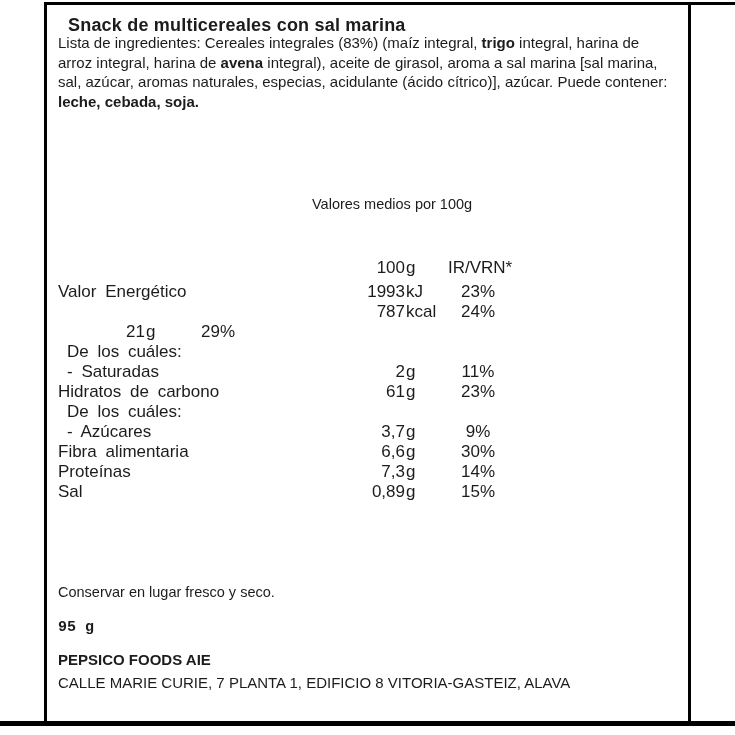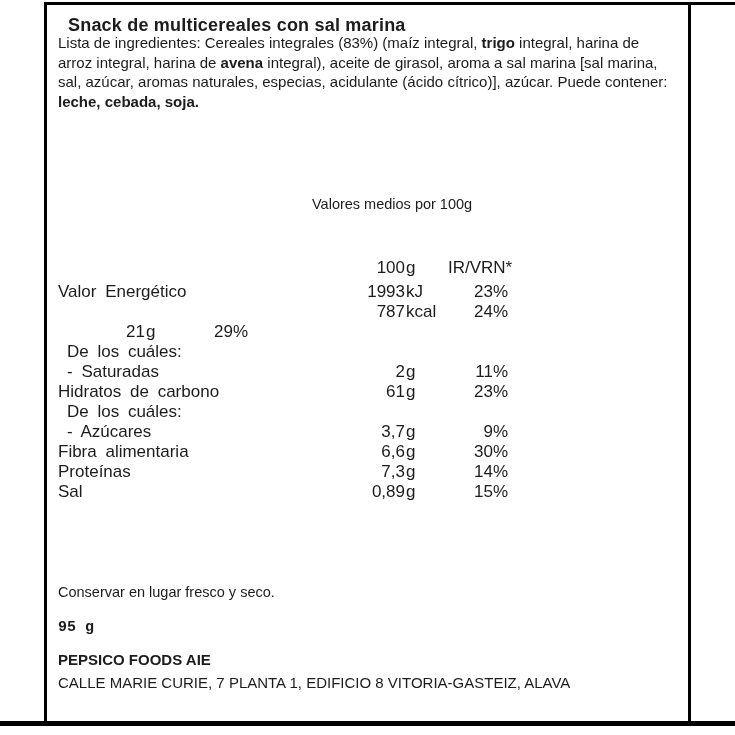--- a/index.html
+++ b/index.html
@@ -40,21 +40,21 @@
     left: 58px; top: 234px; width: 632px;
     font-size: 17px;
     margin-top: 24px;
   }
   .trow { display: flex; line-height: 20px; height: 20px; }
   .trow.thead { margin-bottom: 4px; }
   .tlabel { width: 260px; word-spacing: 4px; }
   .tlabel.indent { padding-left: 9px; width: 251px; }
   .tnum  { width: 87px; text-align: right; }
   .tunit { width: 42px; text-align: left; padding-left: 1px; }
-  .tpct  { width: 60px; text-align: right; }
+  .tpct  { width: 60px; text-align: center; }
 
   #storage { left: 58px; top: 584px; font-size: 14.5px; }
   #net-weight { left: 58px; top: 619px; font-size: 15px; font-weight: bold; font-family: Liberation Mono, monospace; }
   #manufacturer { left: 58px; top: 648px; font-size: 15px; line-height: 23px; }
   #manufacturer-name { font-weight: bold; }
 </style>
 </head>
 <body>
 
 <div id="border-top" class="border"></div>

